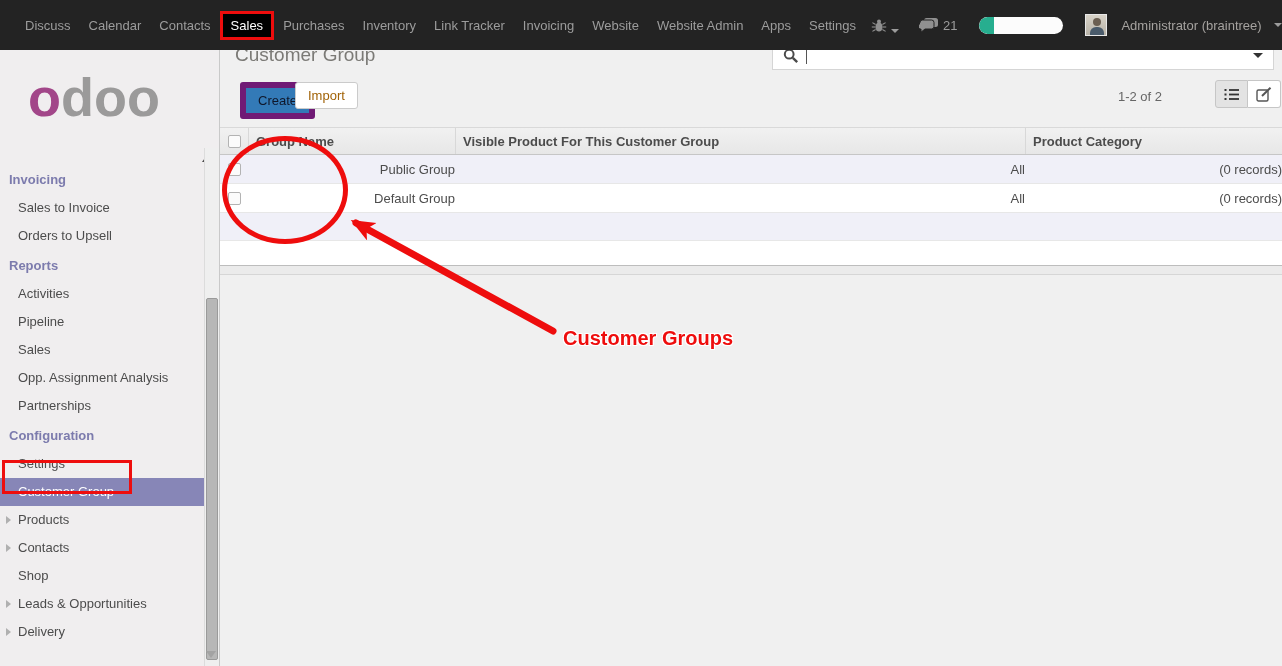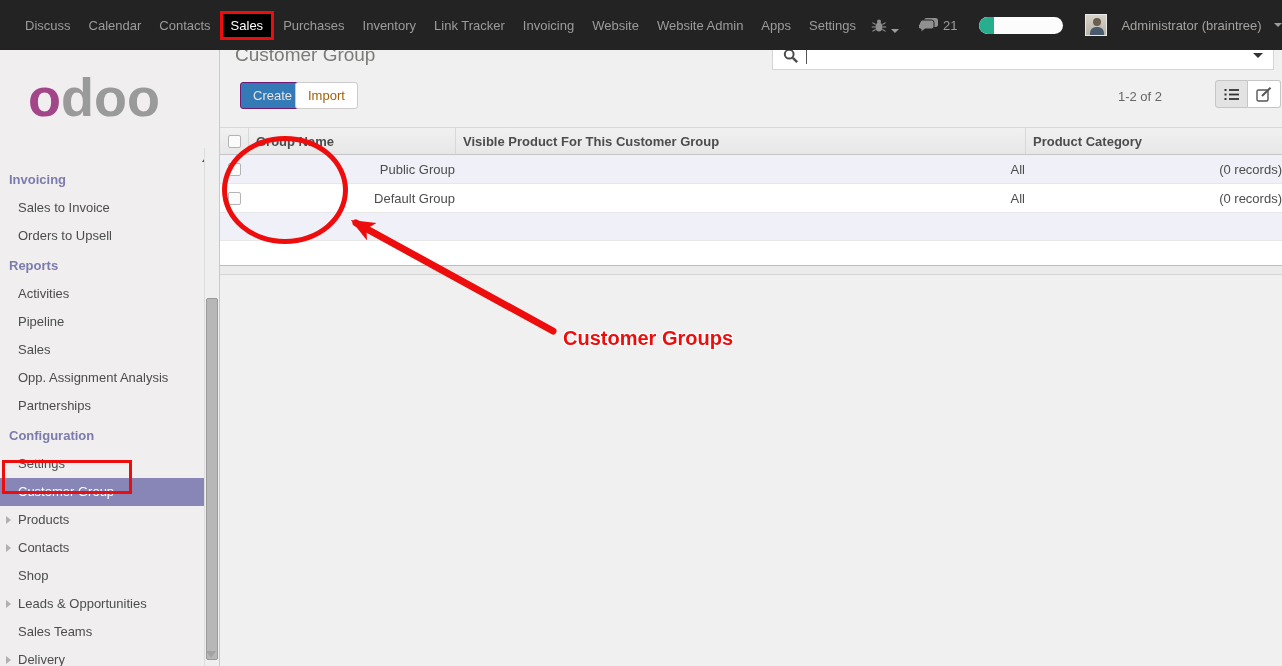--- a/index.html
+++ b/index.html
@@ -48,21 +48,21 @@
   .main { position:absolute; left:220px; top:33px; right:0; bottom:0; background:#f0f0f0; }
   .page-title { position:absolute; left:15px; top:11px; font-size:19px; color:#7b7a76; }
   .search-box { position:absolute; left:552px; right:8px; top:8px; height:29px; background:#fff;
       border:1px solid #d5d5d5; display:flex; align-items:center; padding:0 10px; }
   .search-box .svg-icon { flex:0 0 auto; }
   .text-cursor { width:1px; height:16px; background:#555; margin-left:7px; }
   .search-caret { margin-left:auto; width:0; height:0; border-left:5px solid transparent;
       border-right:5px solid transparent; border-top:5px solid #333; cursor:pointer; }
 
   .btn { position:absolute; top:49px; font-size:13px; padding:5px 12px; border-radius:3px; cursor:pointer; }
-  .btn-create { left:20px; background:#337ab7; border:1px solid #701a75; color:#e5e5e5; }
+  .btn-create { left:20px; background:#337ab7; border:6px solid #701a75; color:#0f172a; }
   .btn-import { left:75px; background:#fff; border:1px solid #cbcbcb; color:#a16207; }
   .pager { position:absolute; top:56px; right:120px; font-size:13px; color:#666; }
   .view-switcher { position:absolute; top:47px; right:1px; display:flex; height:28px; }
   .vs-btn { width:33px; display:flex; align-items:center; justify-content:center; border:1px solid #c6c6c6; cursor:pointer; }
   .vs-btn.list { background:#e3e3e3; border-radius:3px 0 0 3px; }
   .vs-btn.form { background:#fff; border-left:none; border-radius:0 3px 3px 0; }
 
   
   .list-table { position:absolute; left:0; right:0; top:94px; }
   .t-row { display:grid; grid-template-columns:28px 207px 570px auto; align-items:center; }
@@ -158,21 +158,20 @@
       <div class="menu-item">Opp. Assignment Analysis</div>
       <div class="menu-item">Partnerships</div>
 
       <div class="menu-section-header menu-gap">Configuration</div>
       <div class="menu-item">Settings</div>
       <div class="menu-item selected">Customer Group</div>
       <div class="menu-item"><span class="expand-arrow"></span><span>Products</span></div>
       <div class="menu-item"><span class="expand-arrow"></span><span>Contacts</span></div>
       <div class="menu-item">Shop</div>
       <div class="menu-item"><span class="expand-arrow"></span><span>Leads &amp; Opportunities</span></div>
-      <div class="menu-item">Sales Teams</div>
       <div class="menu-item"><span class="expand-arrow"></span><span>Delivery</span></div>
     </div>
 
     <div class="sidebar-scrollbar">
       <div class="sidebar-scroll-thumb"></div>
       <div class="scroll-arrow-down"></div>
     </div>
   </div>
 
   <div class="main">

